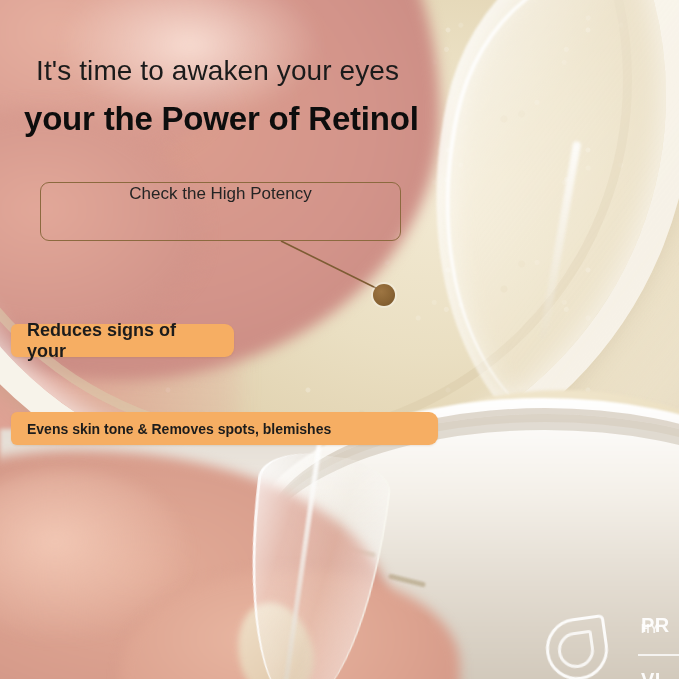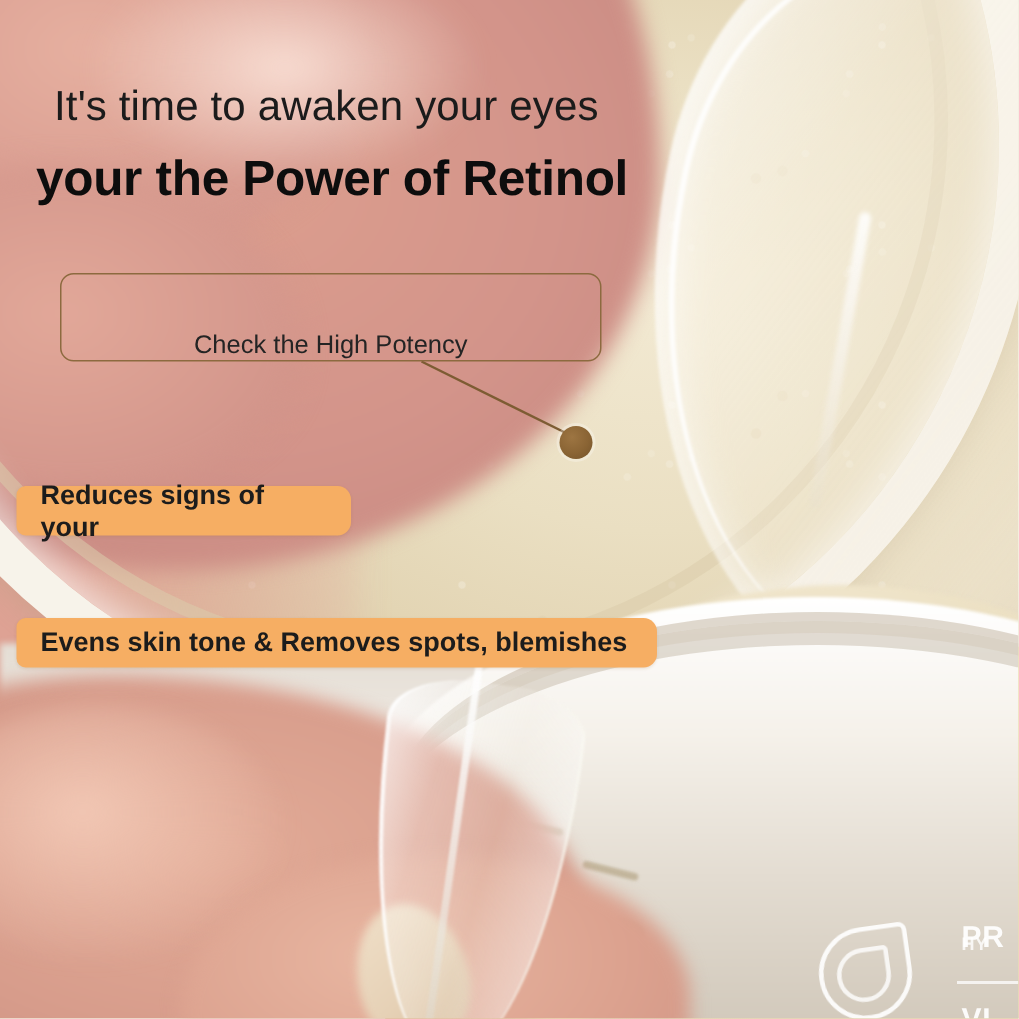--- a/index.html
+++ b/index.html
@@ -341,21 +341,21 @@
     left: 40px;
     top: 182px;
     width: 361px;
     height: 59px;
     border: 1.6px solid #8c6a3f;
     border-radius: 9px;
     box-sizing: border-box;
     display: flex;
     flex-direction: column;
     align-items: center;
-    justify-content: flex-end;
+    justify-content: space-between;
     background: transparent;
   }
   .callout-line-1 {
     font-size: 17px;
     font-weight: 400;
     color: #242424;
     line-height: 1.25;
   }
   .callout-line-2 {
     font-size: 17px;
@@ -392,21 +392,21 @@
     background: #f6ae63;
     border-radius: 6px 9px 9px 6px;
     color: #1c1c1c;
     font-weight: bold;
     box-sizing: border-box;
     padding: 0 14px 0 16px;
     box-shadow: 0 1px 2px rgba(140,100,50,.14);
   }
   .pill-1 { top: 324px; height: 33px; width: 223px; font-size: 18px; }
   .pill-2 { top: 368px; height: 33px; width: 230px; font-size: 18px; }
-  .pill-3 { top: 412px; height: 33px; width: 427px; font-size: 18px; }
+  .pill-3 { top: 412px; height: 33px; width: 427px; font-size: 14px; }
 </style>
 </head>
 <body>
 
 <div class="promo">
 
   <div class="photo">
     <div class="layer-product"></div>
     <div class="layer-texture"></div>
 

